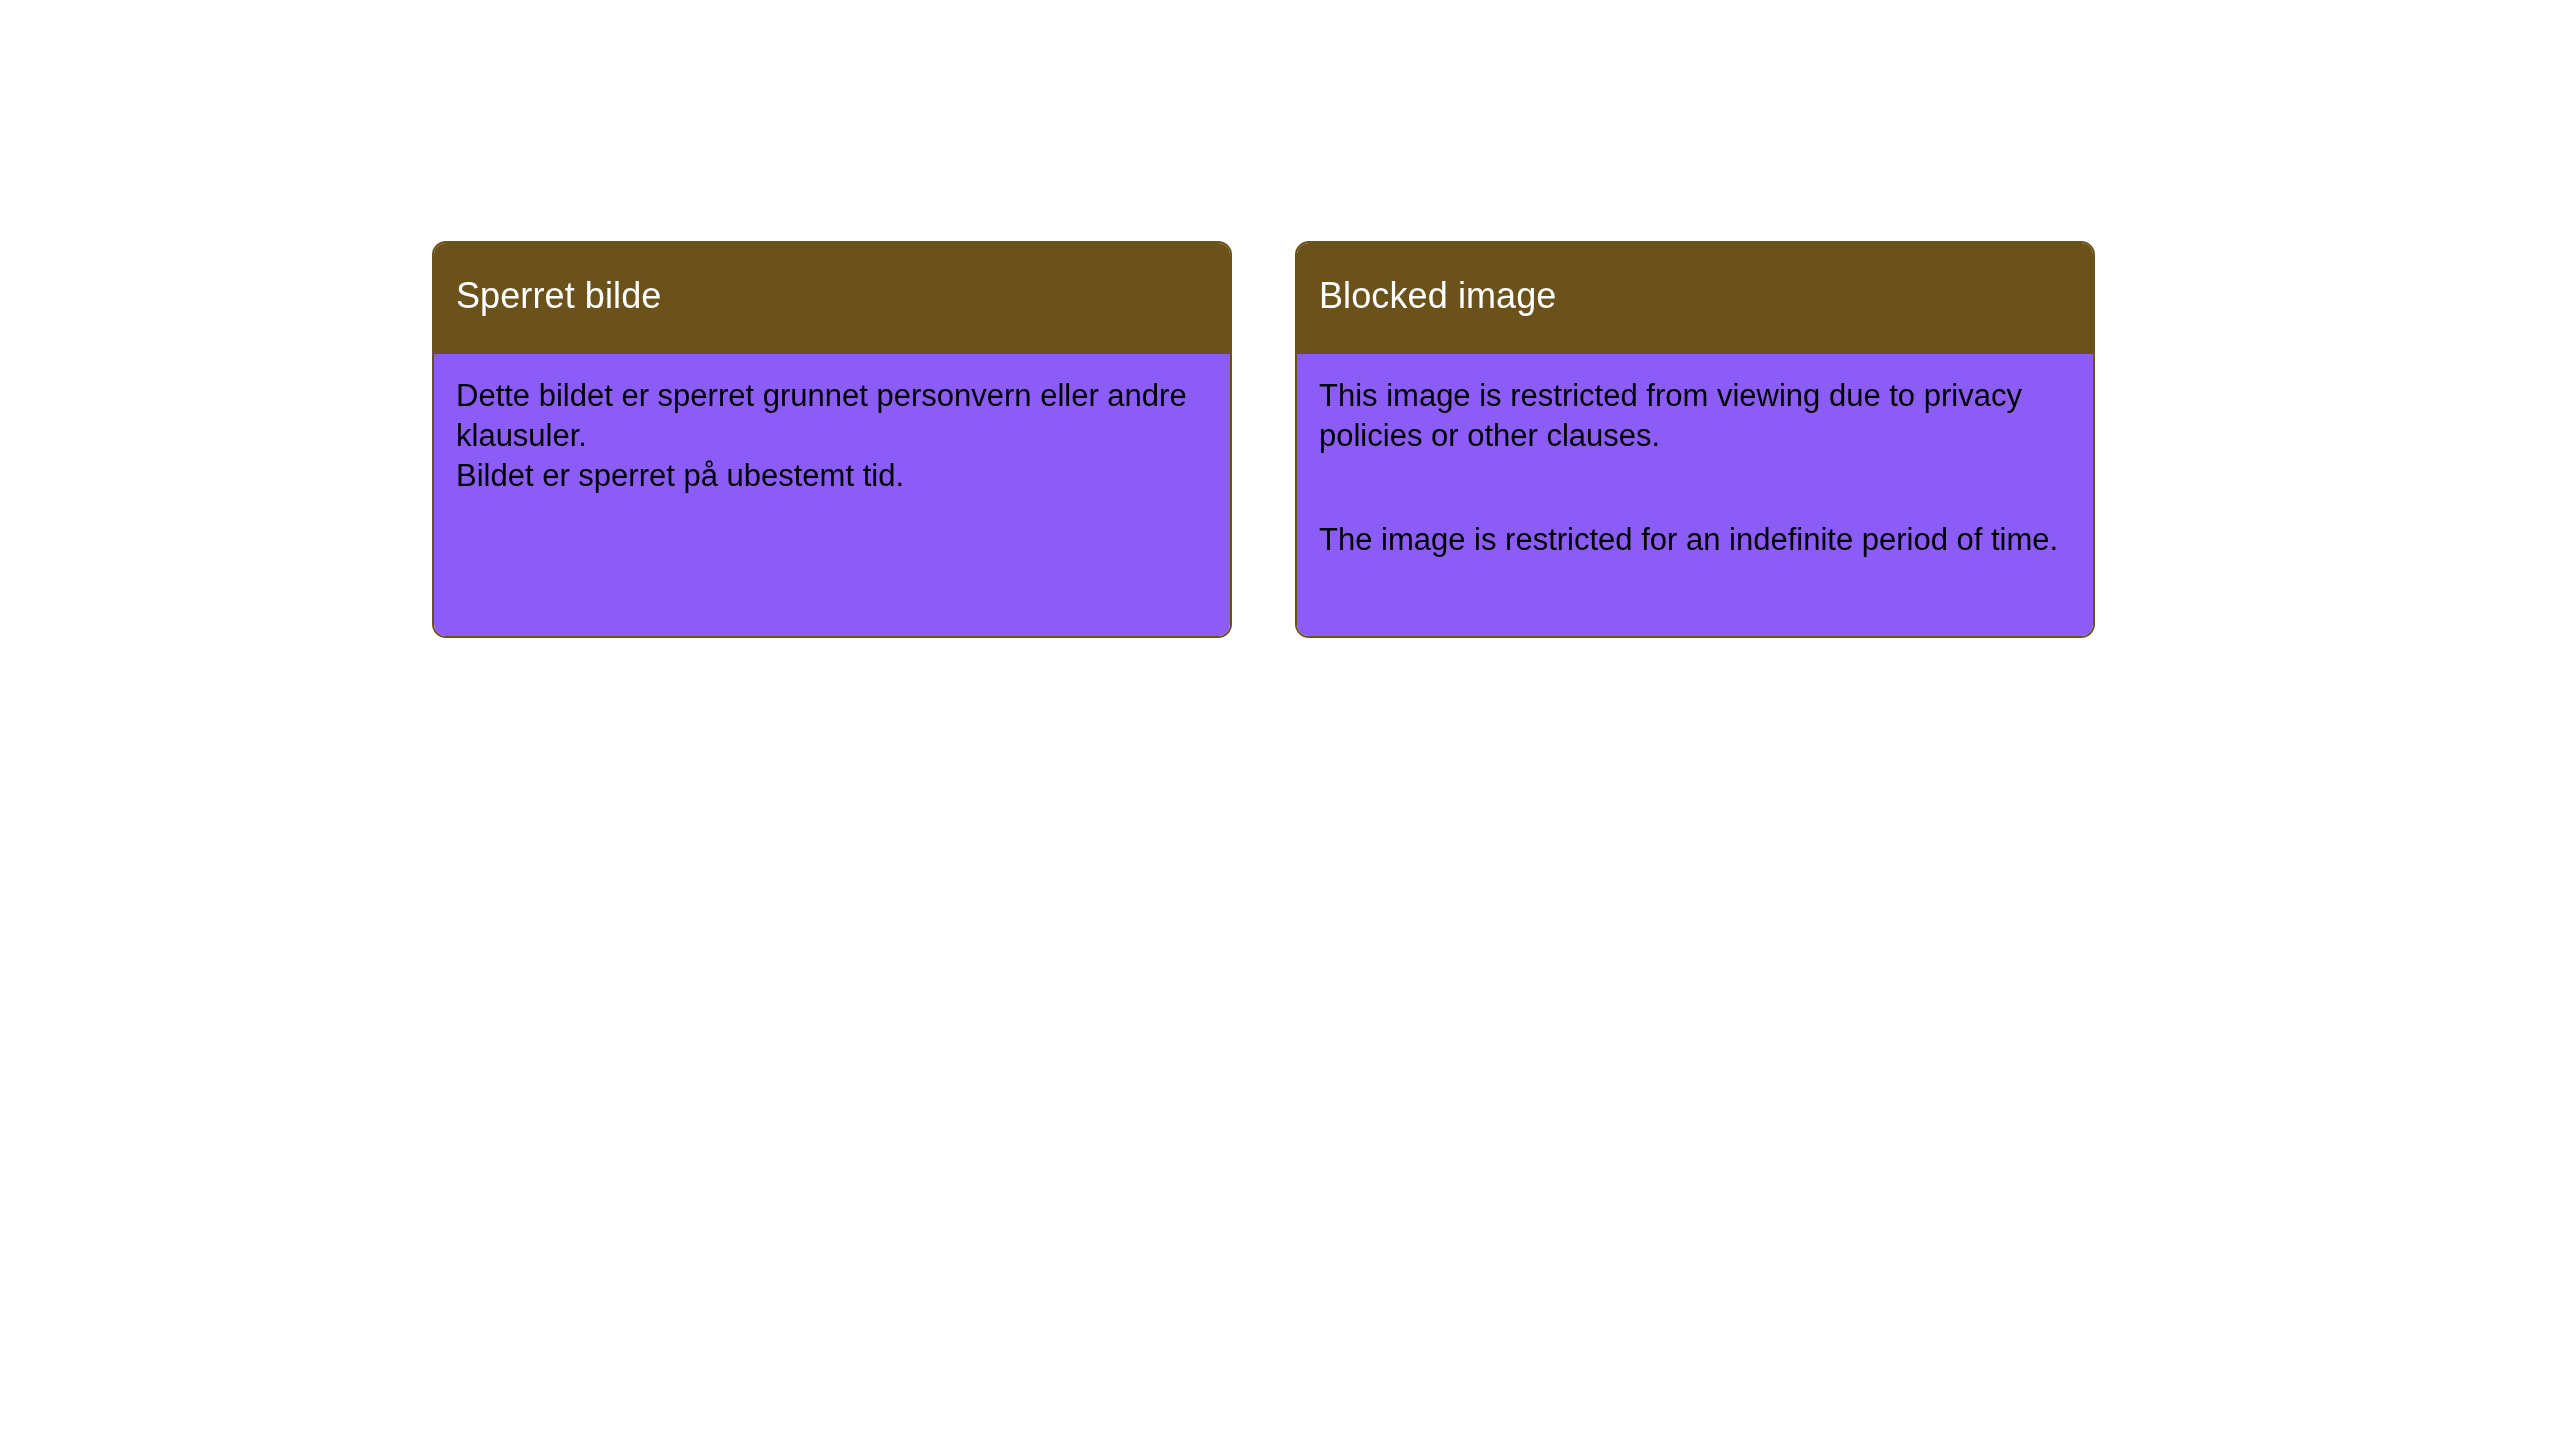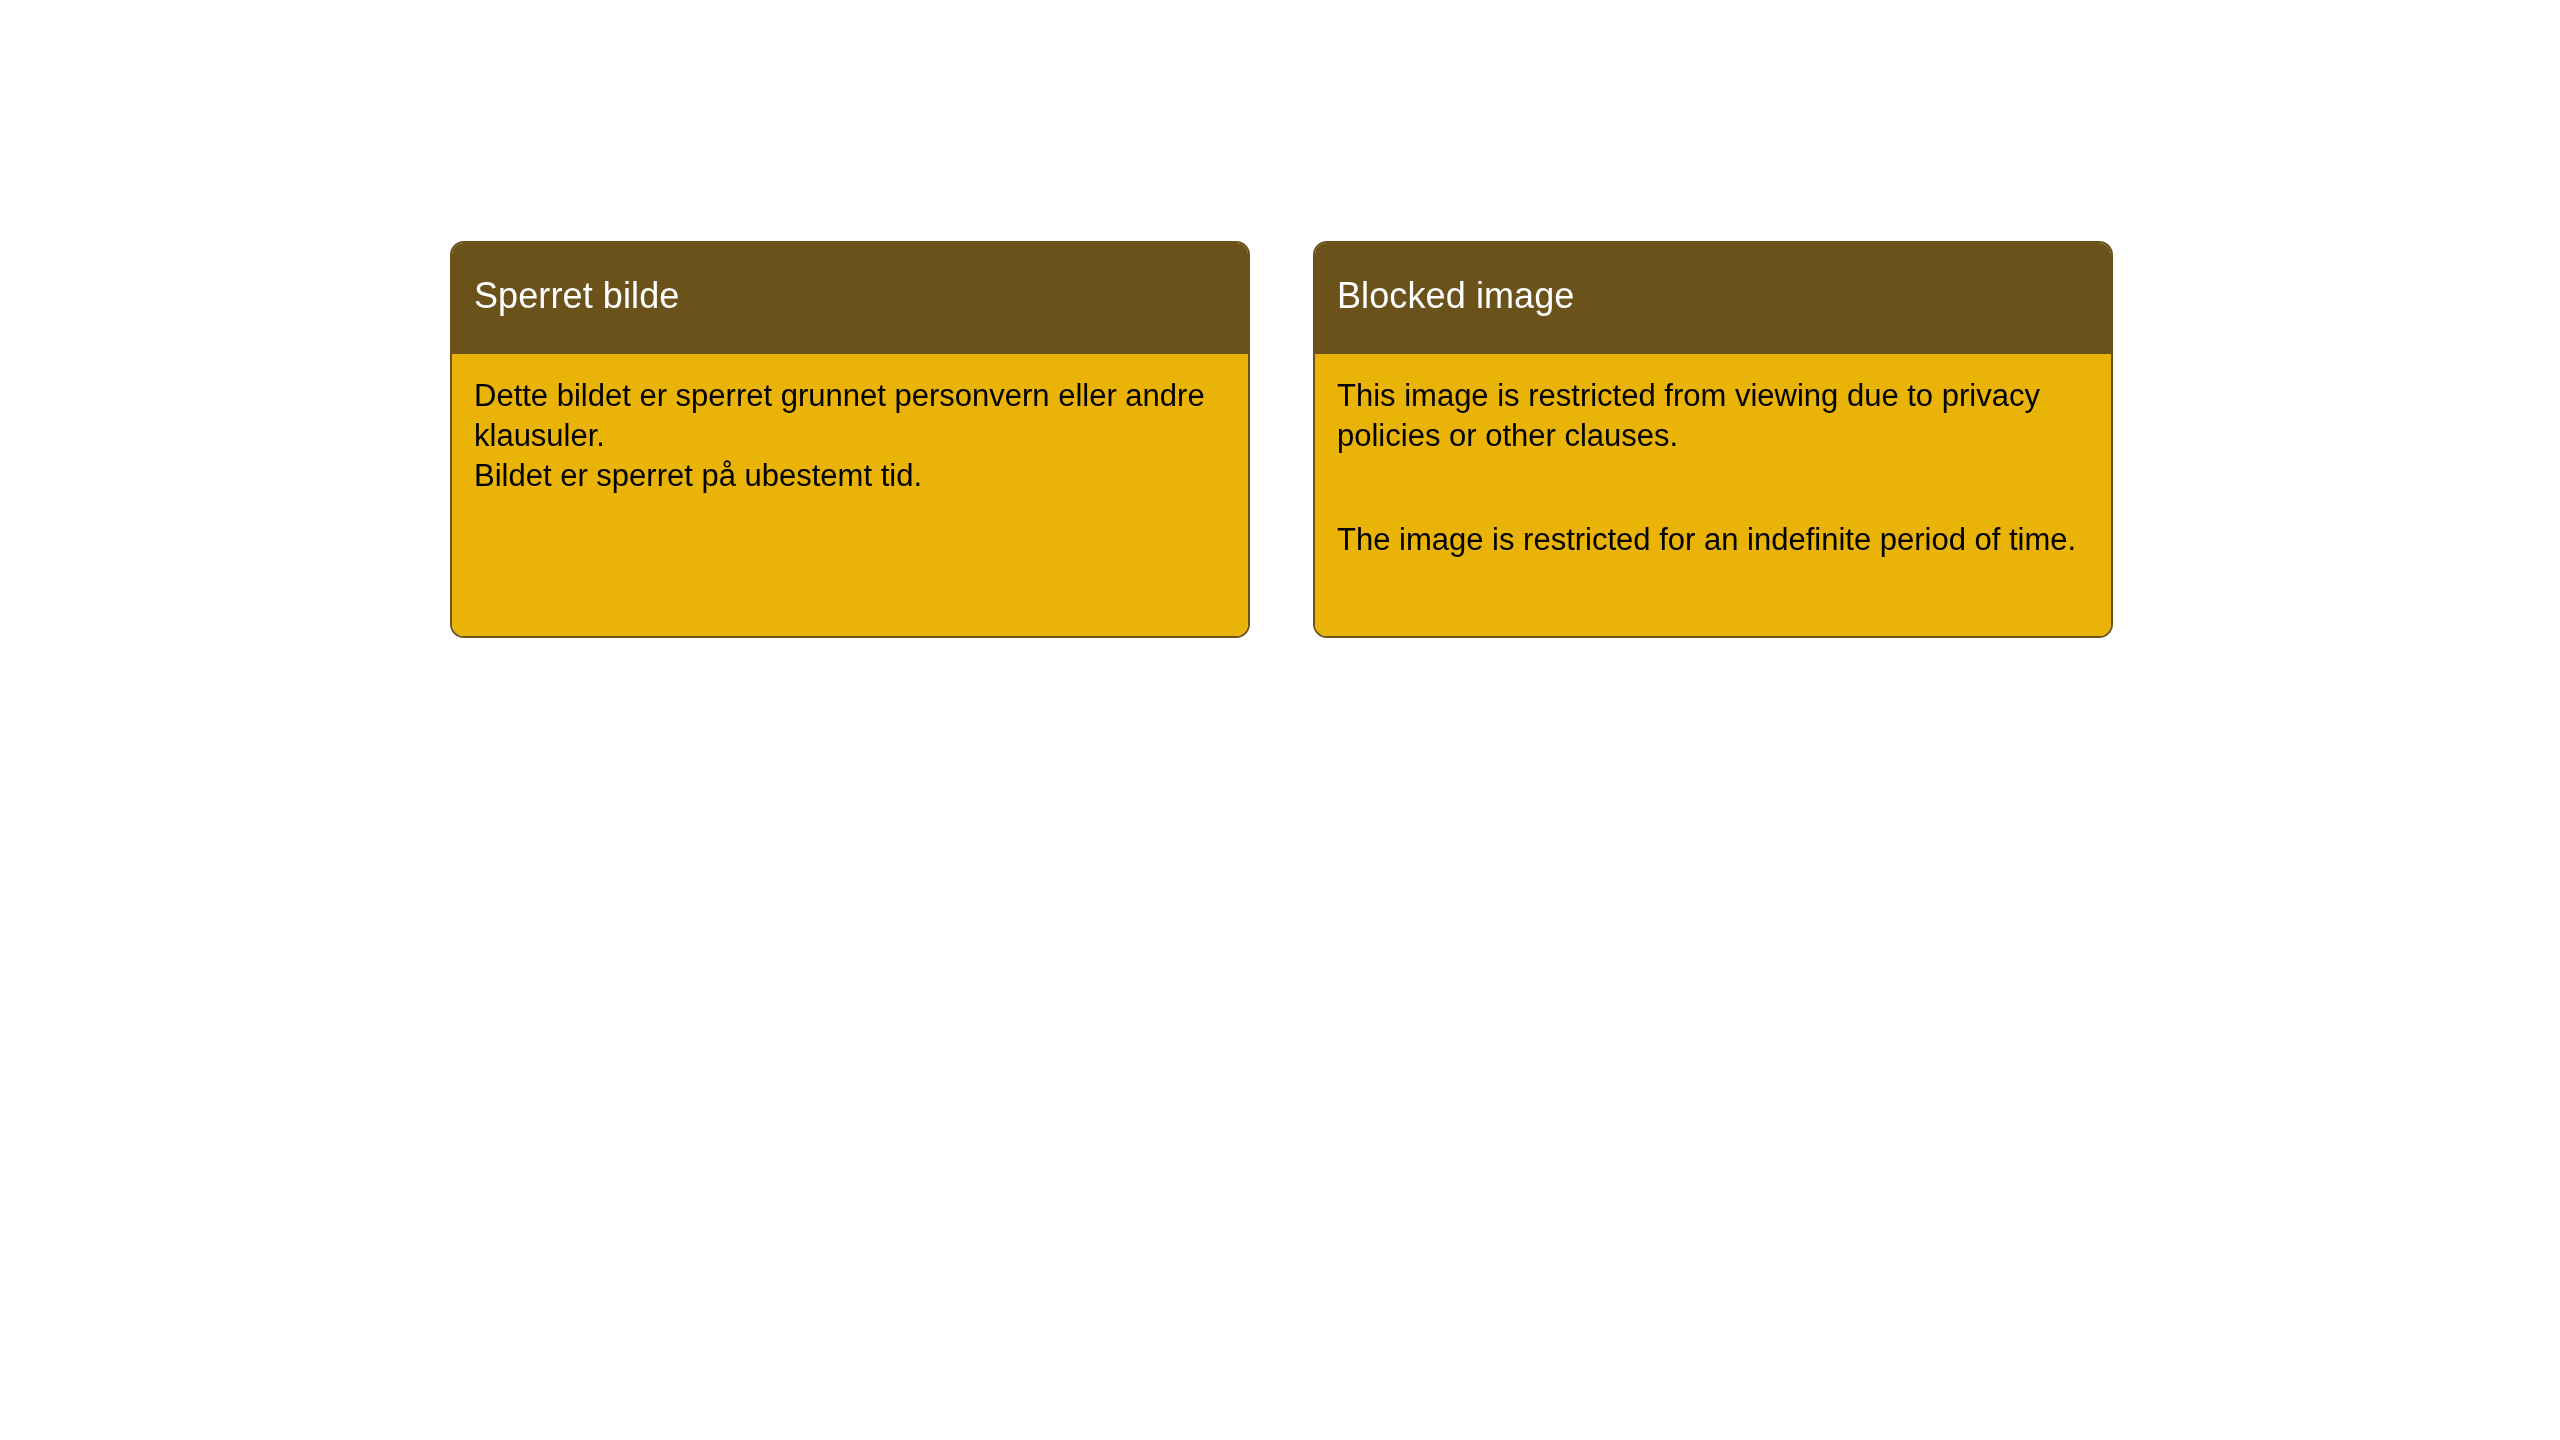--- a/index.html
+++ b/index.html
@@ -11,21 +11,21 @@
     width: 2560px;
     height: 1440px;
     background: #ffffff;
     font-family: "Liberation Sans", sans-serif;
     overflow: hidden;
     position: relative;
   }
 
   #notice-area {
     position: absolute;
-    left: 450px;
+    left: 432px;
     top: 241px;
     display: flex;
     flex-direction: row;
     align-items: flex-start;
     gap: 63px;
     border-radius: 10px;
   }
 
   .notice-panel {
     box-sizing: border-box;
@@ -52,21 +52,21 @@
     font-size: 36px;
     font-weight: normal;
     line-height: 1.18;
     color: #ffffff;
     letter-spacing: 0.1px;
     white-space: nowrap;
   }
 
   .panel-body {
     box-sizing: border-box;
-    background: #eab308;
+    background: #8b5cf6;
     padding: 22px 22px 40px 22px;
     min-height: 282px;
   }
 
   .panel-paragraph {
     font-size: 31px;
     line-height: 1.30;
     color: #000000;
     margin: 0;
     max-width: 745px;

